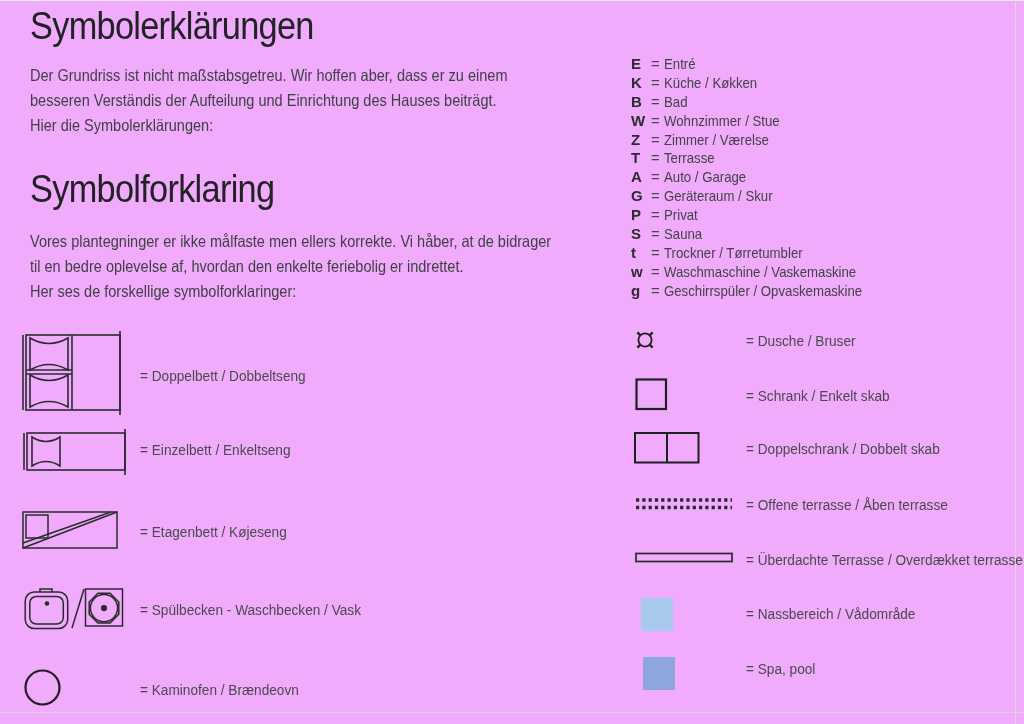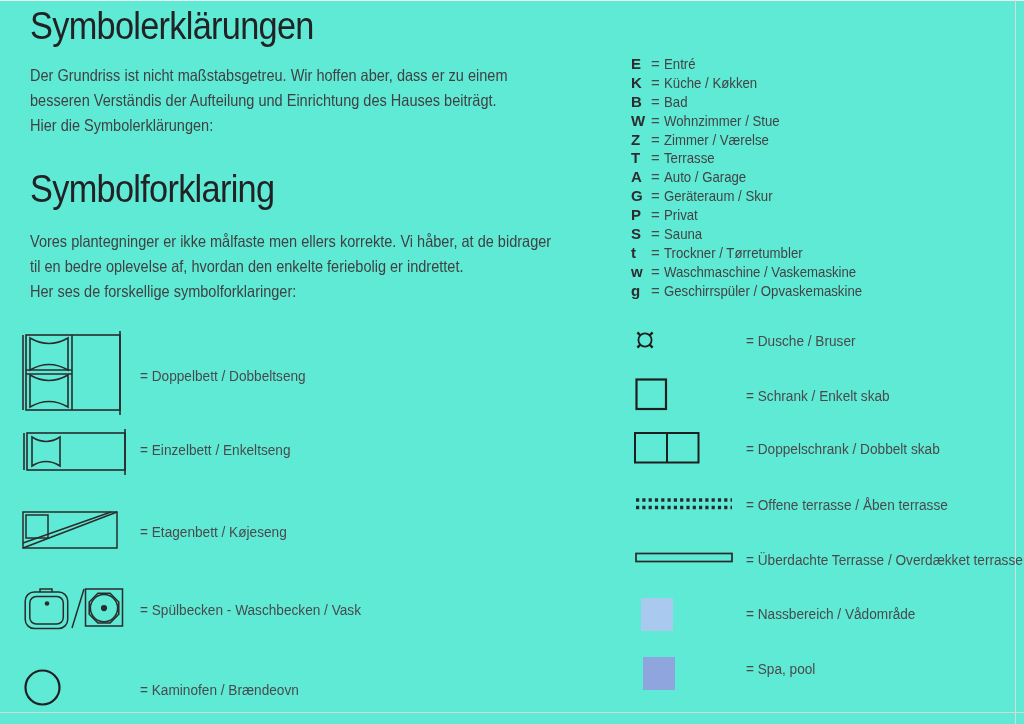--- a/index.html
+++ b/index.html
@@ -1,16 +1,16 @@
 <!DOCTYPE html>
 <html><head>
 <meta charset="utf-8">
 <style>
   html,body{margin:0;padding:0;background:#fff;}
-  .page{position:relative;width:1024px;height:724px;background:#5eead4;overflow:hidden;
+  .page{position:relative;width:1024px;height:724px;background:#f0abfc;overflow:hidden;
         font-family:"Liberation Sans",sans-serif;color:#3f3f42;}
   .edge-top{position:absolute;left:0;top:0;width:1024px;height:1px;background:#ececec;}
   .edge-right{position:absolute;left:1015px;top:0;width:1px;height:724px;background:#d9dadc;}
   .edge-bottom{position:absolute;left:0;top:712px;width:1024px;height:1px;background:#d6d8da;}
 
   .h-title{position:absolute;left:30px;font-size:39px;font-weight:400;color:#222225;
            letter-spacing:-0.8px;white-space:nowrap;transform:scaleX(0.88);transform-origin:0 0;}
   .para{position:absolute;left:30px;width:640px;font-size:16.5px;line-height:25px;color:#414144;
         white-space:pre-line;transform:scaleX(0.88);transform-origin:0 0;}
 

